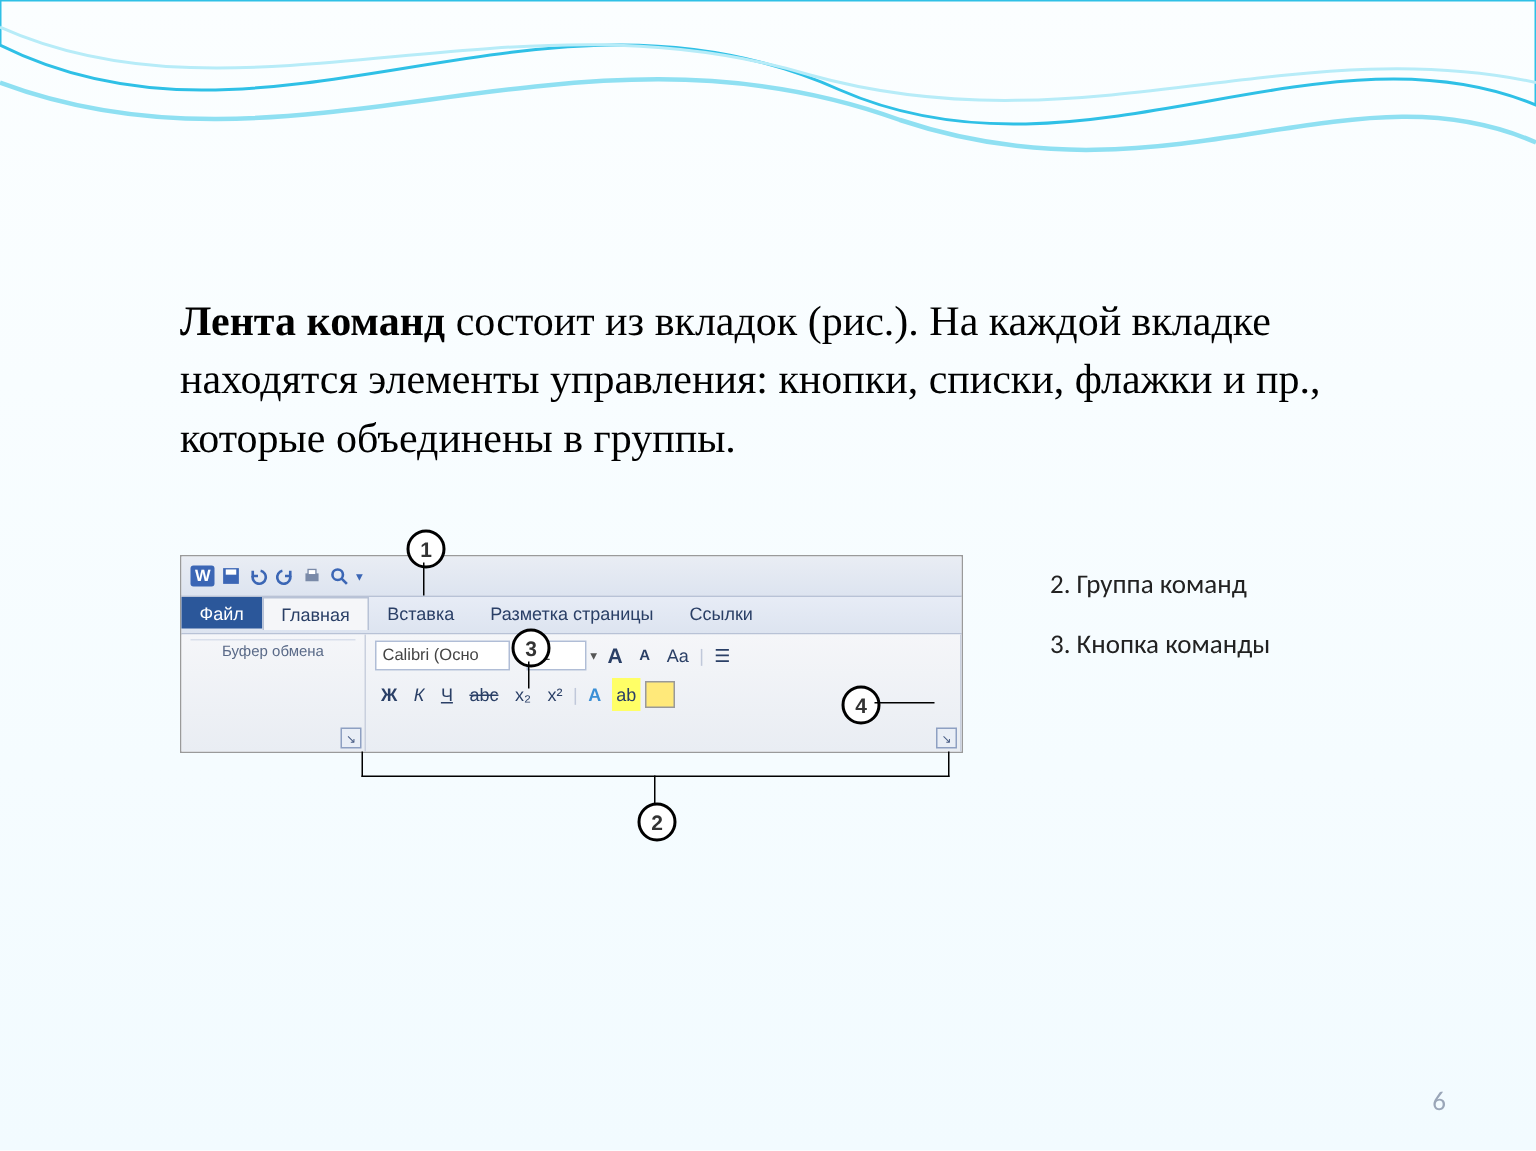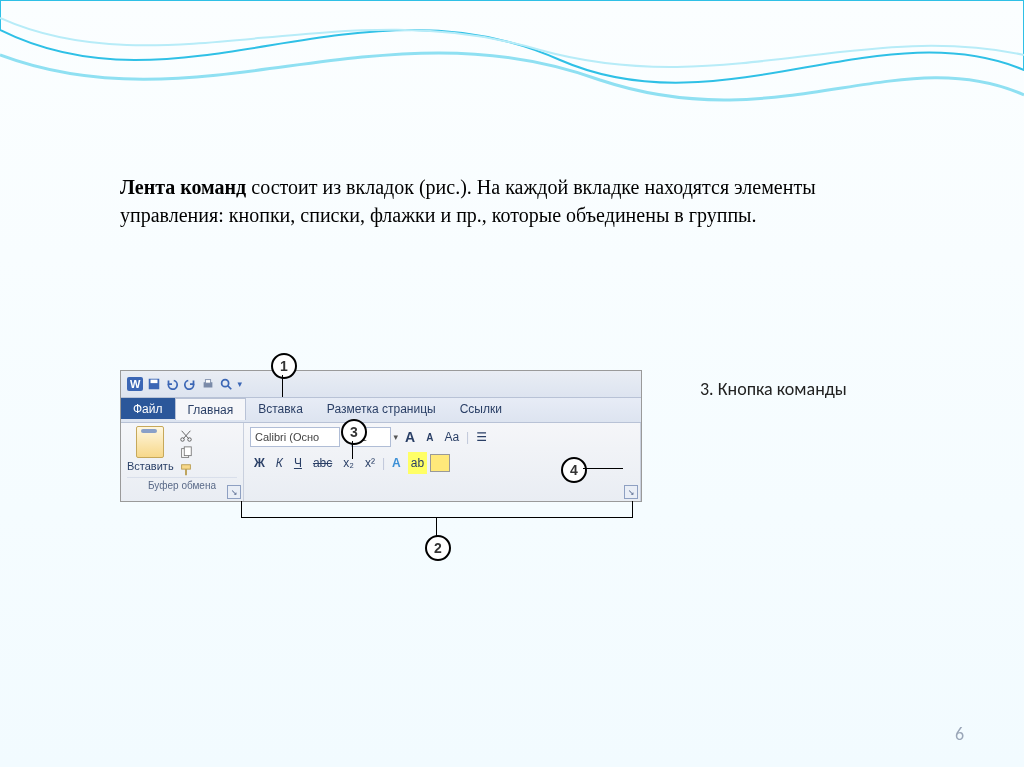--- a/index.html
+++ b/index.html
@@ -1,18 +1,18 @@
 <!DOCTYPE html>
 <html><head>
 <meta charset="utf-8">
 <style>
   html,body{margin:0;padding:0;width:1024px;height:767px;font-family:"Times New Roman",serif;background:#fdfeff;overflow:hidden}
   .slide{position:relative;width:1024px;height:767px;background:linear-gradient(to bottom,#fbfeff 0%,#f2fbff 100%)}
   .wave{position:absolute;top:0;left:0;width:1024px;height:160px;pointer-events:none}
-  .body-text{position:absolute;left:120px;top:173px;width:800px;font-size:20px;line-height:1.4;color:#000}
+  .body-text{position:absolute;left:120px;top:195px;width:800px;font-size:28px;line-height:1.4;color:#000}
   .body-text b{font-weight:bold}
   .figure{position:absolute;left:120px;top:370px;width:800px}
   .ribbon-box{border:1px solid #9a9a9a;background:#f7f8fb;width:520px;position:relative;font-family:"Segoe UI",Tahoma,sans-serif;font-size:12px;color:#333}
   .qat{background:linear-gradient(#e9edf4,#dde4f0);height:26px;display:flex;align-items:center;padding:0 6px;gap:4px;border-bottom:1px solid #b8c2d6}
   .qat .wicon{background:#3b66b5;color:#fff;padding:1px 3px;border-radius:2px;font-weight:bold;font-size:11px}
   .qat .qi{width:14px;height:14px;display:inline-block}
   .tabs{height:24px;display:flex;align-items:flex-start;background:linear-gradient(#e7ecf6,#dde4f0);border-bottom:1px solid #b8c2d6}
   .tab{padding:4px 12px 3px;font-size:12px;color:#2a3f66}
   .tab.file{background:#2b579a;color:#fff;border-top-left-radius:0}
   .tab.active{background:#f5f6f9;border:1px solid #b8c2d6;border-bottom:none;margin-bottom:-1px}
@@ -87,42 +87,20 @@
       <div class="tabs">
         <div class="tab file">Файл</div>
         <div class="tab active">Главная</div>
         <div class="tab">Вставка</div>
         <div class="tab">Разметка страницы</div>
         <div class="tab">Ссылки</div>
       </div>
 
       <div class="groups">
         <div class="group" style="width:110px;position:relative">
-          <div class="clipboard-inner">
-            <div class="paste-btn">
-              <div class="paste-ico"></div>
-              <div class="paste-lbl">Вставить</div>
-            </div>
-            <div class="cb-side">
-              <svg class="mini" viewBox="0 0 16 16">
-                  <circle cx="4" cy="12" r="2" fill="none" stroke="#555"></circle>
-                  <circle cx="12" cy="12" r="2" fill="none" stroke="#555"></circle>
-                  <line x1="5" y1="11" x2="13" y2="2" stroke="#555"></line>
-                  <line x1="11" y1="11" x2="3" y2="2" stroke="#555"></line>
-                </svg>
-              <svg class="mini" viewBox="0 0 16 16">
-                  <rect x="3" y="3" width="8" height="10" fill="#fff" stroke="#777"></rect>
-                  <rect x="6" y="1" width="8" height="10" fill="#fff" stroke="#777"></rect>
-                </svg>
-              <svg class="mini" viewBox="0 0 16 16">
-                  <rect x="3" y="2" width="10" height="5" fill="#f7d88a" stroke="#b89a4a"></rect>
-                  <rect x="7" y="7" width="2" height="7" fill="#b89a4a"></rect>
-                </svg>
-            </div>
-          </div>
           <div class="group-label">Буфер обмена</div>
           <div class="launcher">↘</div>
         </div>
 
         <div class="group" style="flex:1;position:relative">
           <div class="font-inner">
             <div class="row">
               <div class="combo font">Calibri (Осно</div>
               <span style="font-size:9px;color:#555">▾</span>
               <div class="combo size">11</div>
@@ -158,19 +136,20 @@
 
       <div class="callout" style="left:440px;top:86px">4</div>
       <div class="callout-line" style="left:462px;top:97px;width:40px;height:1px"></div>
 
       <div class="bracket" style="left:120px;top:130px;width:390px;height:16px"></div>
       <div class="callout-line" style="left:315px;top:146px;width:1px;height:20px"></div>
       <div class="callout" style="left:304px;top:164px">2</div>
     </div>
 
     <div class="legend">
+      <div>2. Группа команд</div>
       <div>3. Кнопка команды</div>
     </div>
 
   </div>
 
   <div class="pagenum">6</div>
 </div>
 
 </body></html>

